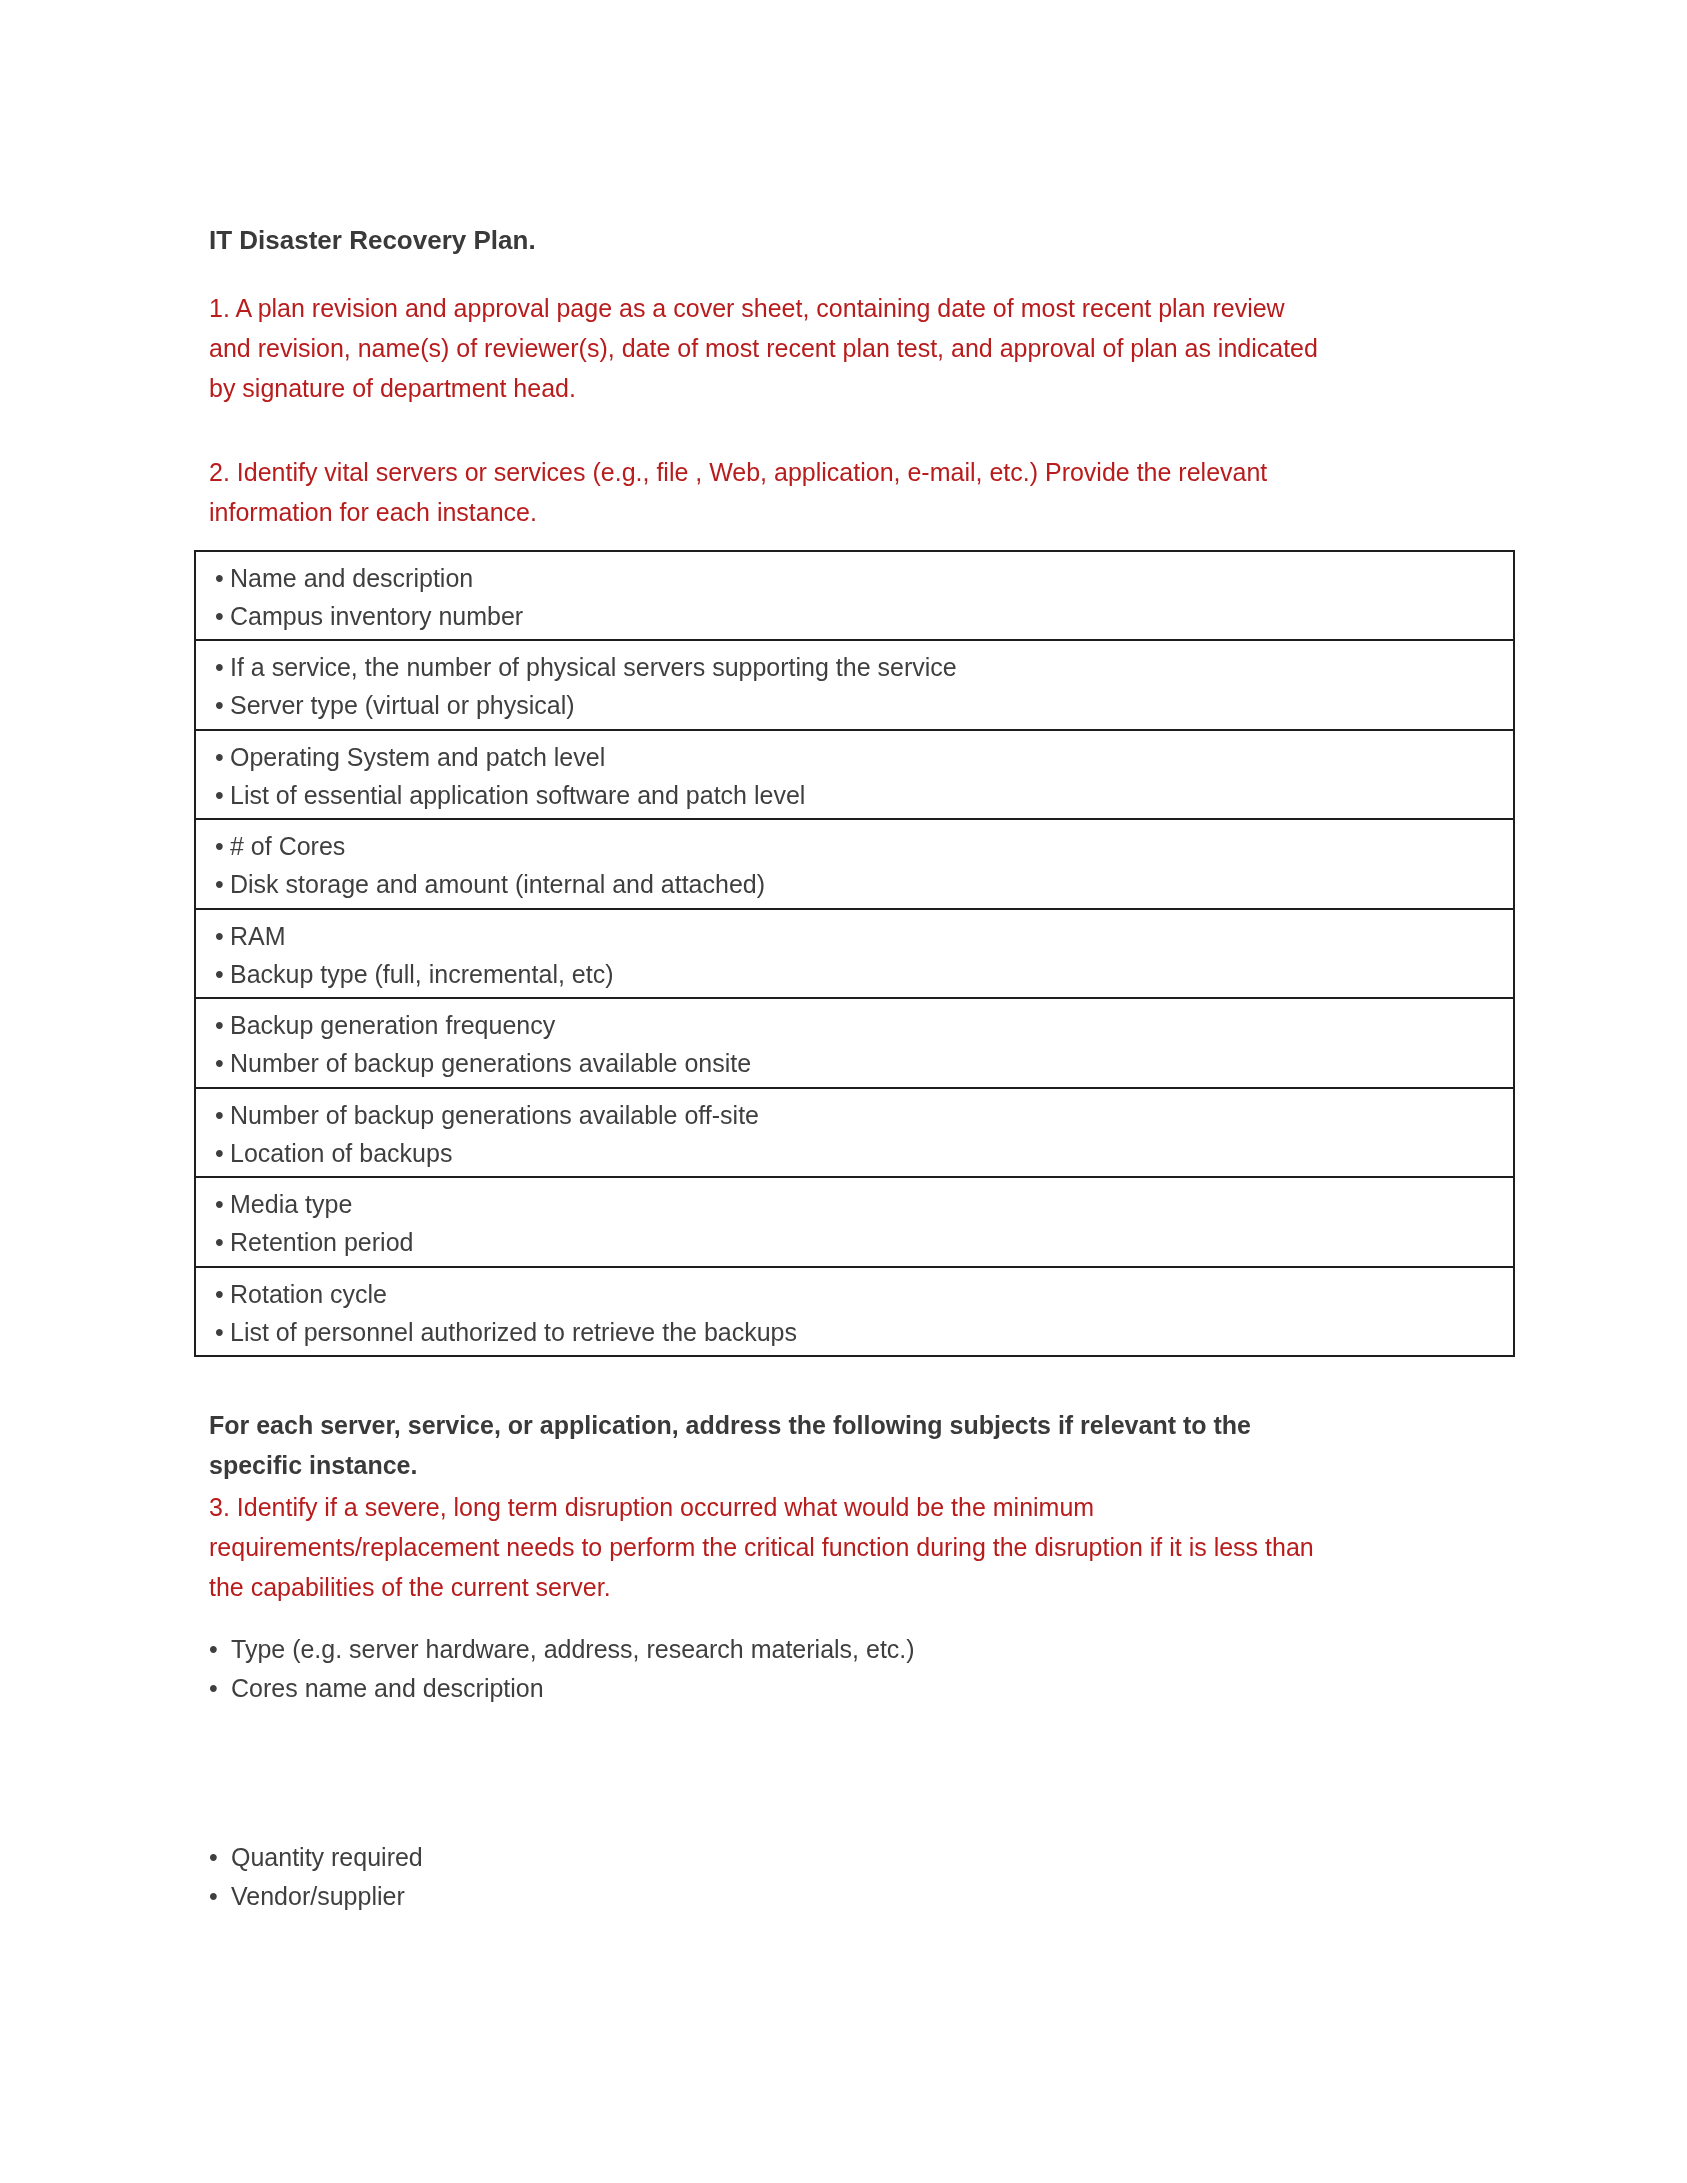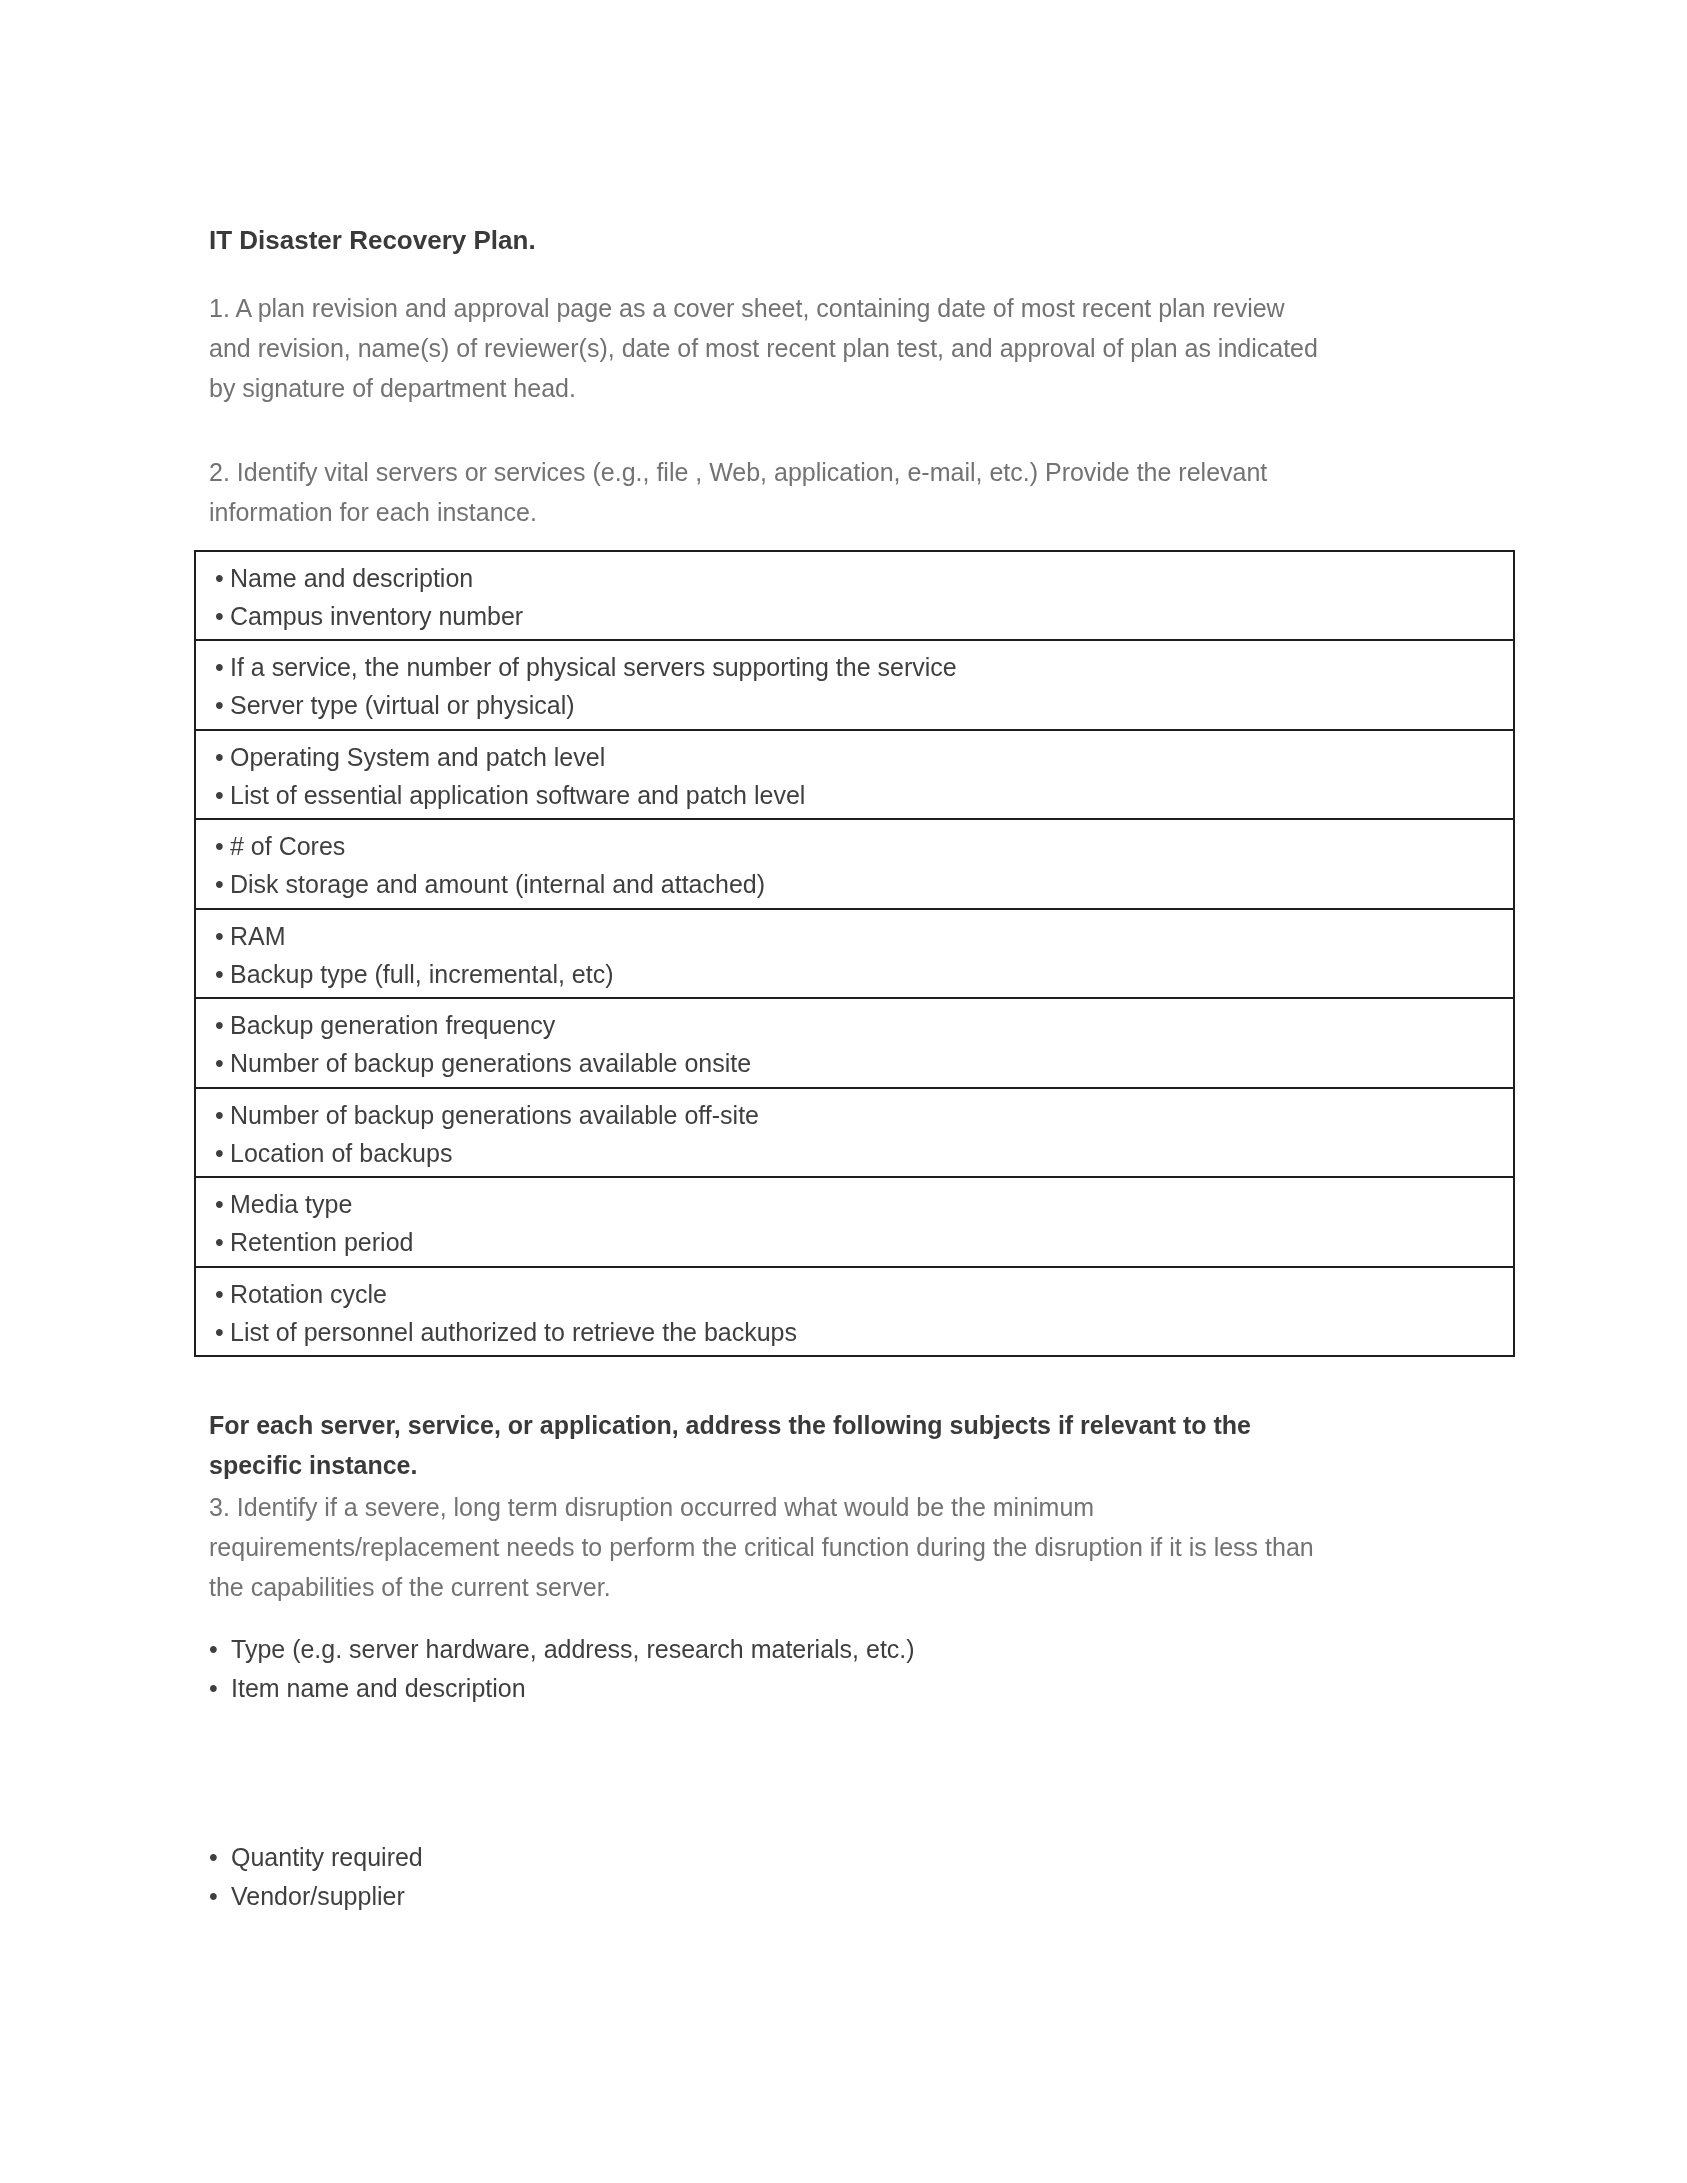--- a/index.html
+++ b/index.html
@@ -21,21 +21,21 @@
     font-size: 26px;
     font-weight: bold;
     line-height: 31px;
     color: #3a3a3a;
   }
 
   .para {
     left: 198px;
     font-size: 25px;
     line-height: 40px;
-    color: #737373;
+    color: #b91c1c;
   }
   #para1 { top: 288px; }
   #para2 { top: 452px; }
   #para3 { top: 1487px; }
 
   .bold-note {
     left: 198px;
     top: 1405px;
     font-size: 25px;
     line-height: 40px;
@@ -145,20 +145,20 @@
 </div>
 
 <div class="abs para" id="para3">
   <div class="line">3. Identify if a severe, long term disruption occurred what would be the minimum</div>
   <div class="line">requirements/replacement needs to perform the critical function during the disruption if it is less than</div>
   <div class="line">the capabilities of the current server.</div>
 </div>
 
 <div class="abs blist" id="listA">
   <div class="line"><span class="bullet">•</span><span>Type (e.g. server hardware, address, research materials, etc.)</span></div>
-  <div class="line"><span class="bullet">•</span><span>Item name and description</span></div>
+  <div class="line"><span class="bullet">•</span><span>Cores name and description</span></div>
 </div>
 
 <div class="abs blist" id="listB">
   <div class="line"><span class="bullet">•</span><span>Quantity required</span></div>
   <div class="line"><span class="bullet">•</span><span>Vendor/supplier</span></div>
 </div>
 
 
 </body></html>

